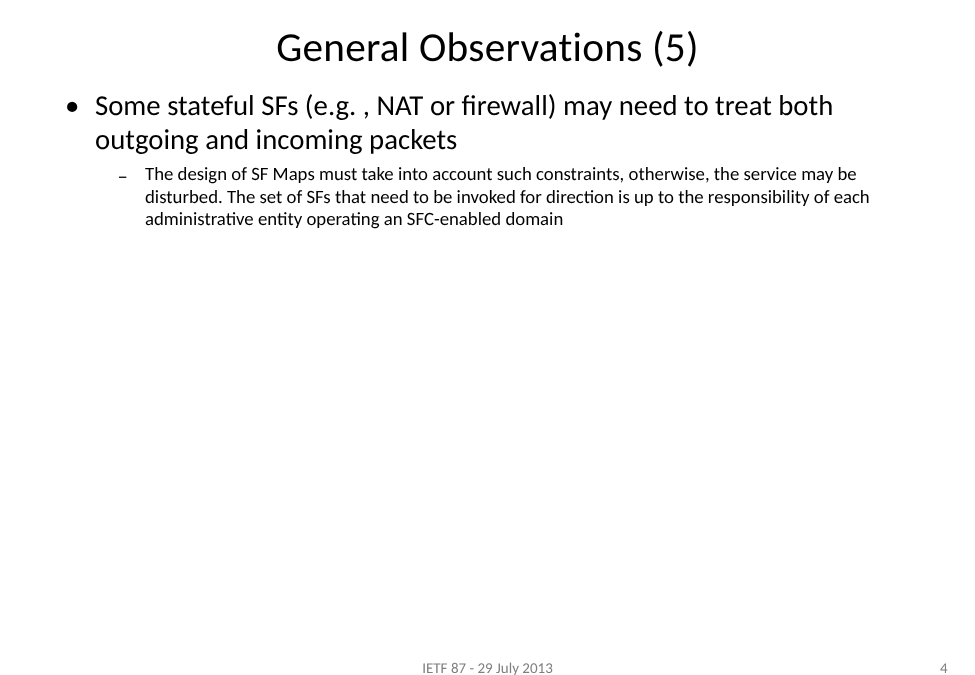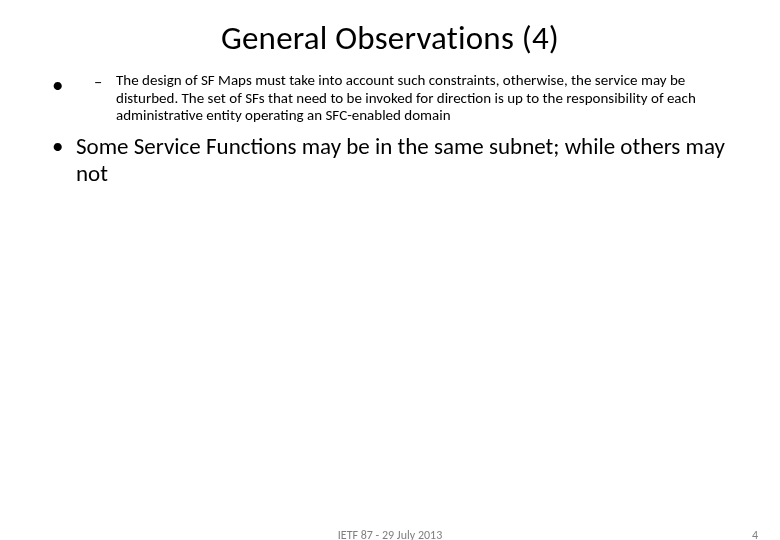--- a/index.html
+++ b/index.html
@@ -80,37 +80,35 @@
     right: 22px;
     font-size: 12px;
     color: #7f7f7f;
   }
 </style>
 </head>
 <body>
 
 <div class="slide">
 
-  <div class="title">General Observations (4)</div>
+  <div class="title">General Observations (5)</div>
 
   <div class="body">
     <ul class="level1">
 
       <li>
+        <span>Some stateful SFs (e.g. , NAT or firewall) may need to treat both outgoing and incoming packets</span>
         <ul class="level2">
           <li>
             <span>The design of SF Maps must take into account such constraints, otherwise, the service may be disturbed. The set of SFs that need to be invoked for direction is up to the responsibility of each administrative entity operating an SFC-enabled domain</span>
           </li>
         </ul>
       </li>
 
 
-      <li>
-        <span>Some Service Functions may be in the same subnet; while others may not</span>
-      </li>
 
 
     </ul>
   </div>
 
   <div class="footer-center">IETF 87 - 29 July 2013</div>
   <div class="footer-right">4</div>
 
 </div>
 

